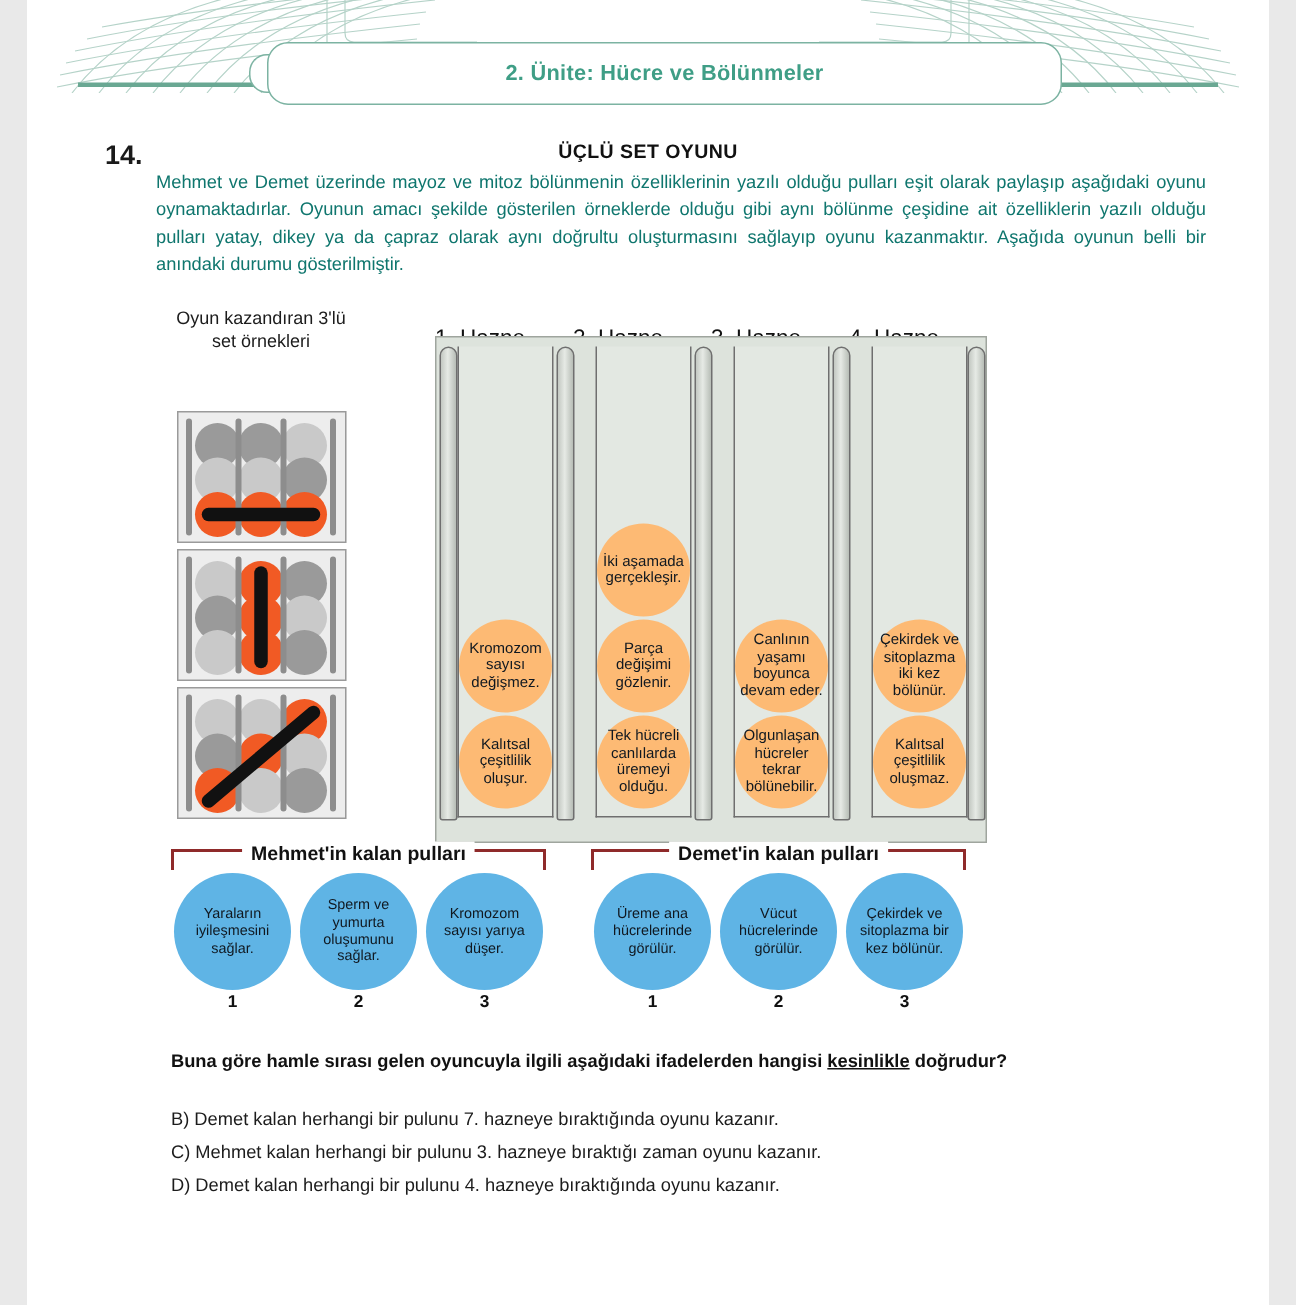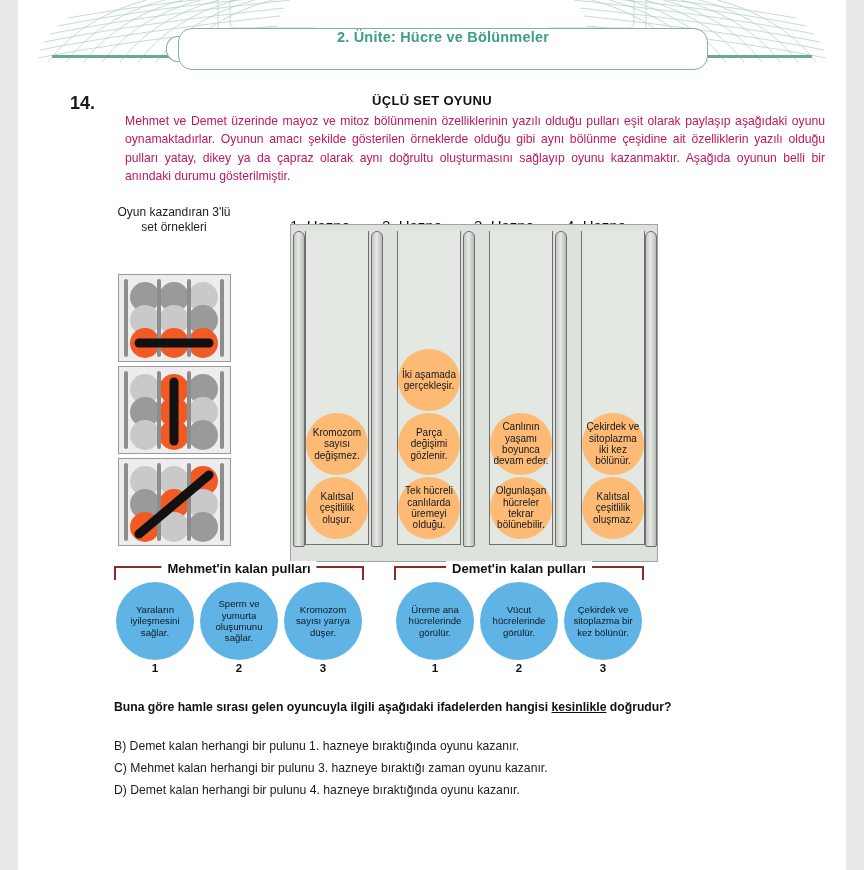--- a/index.html
+++ b/index.html
@@ -22,36 +22,36 @@
   .band{
     position:absolute;top:55px;height:3px;background:#6aa893;
   }
   .band.left{left:34px;width:200px;}
   .band.right{right:34px;width:200px;}
 
   
   .banner{
     position:absolute;left:160px;top:28px;width:528px;height:40px;
     border:1.6px solid #7cb3a2;border-radius:14px;background:#fff;
-    display:flex;align-items:flex-start;justify-content:center;
+    display:flex;align-items:center;justify-content:center;
   }
   .banner-text{
     color:#3f9e86;font-size:14.5px;font-weight:bold;letter-spacing:.2px;
   }
   .notch{position:absolute;top:36px;width:26px;height:24px;border:1.6px solid #7cb3a2;background:#fff;}
   .notch.l{left:148px;border-right:none;border-radius:12px 0 0 12px;}
   .notch.r{right:140px;border-left:none;border-radius:0 12px 12px 0;}
 
   
   .qnum{position:absolute;left:52px;top:93px;font-size:18px;font-weight:bold;color:#1a1a1a;}
   .qtitle{position:absolute;left:0;right:0;top:93px;text-align:center;
           font-size:13px;font-weight:bold;color:#111;letter-spacing:.3px;}
   .qbody{
     position:absolute;left:86px;top:112px;width:700px;
-    font-size:12.2px;line-height:18.4px;color:#be185d;text-align:justify;margin-left:21px;
+    font-size:12.2px;line-height:18.4px;color:#0f766e;text-align:justify;
   }
 
   
   .ex-caption{
     position:absolute;left:96px;top:205px;width:120px;text-align:center;
     font-size:12px;line-height:15px;color:#1c1c1c;
   }
   .ex-stack{position:absolute;left:100px;top:274px;width:115px;}
   .ex-box{
     position:relative;width:113px;height:88px;margin-bottom:4px;
@@ -337,18 +337,18 @@
       <div class="pul-num" style="left:86px">2</div>
       <div class="pul-num" style="left:170px">3</div>
     </div>
   </div>
 
   <div class="prompt">
     <span>Buna göre hamle sırası gelen oyuncuyla ilgili aşağıdaki ifadelerden hangisi </span><u>kesinlikle</u><span> doğrudur?</span>
   </div>
 
   <div class="options">
-    <div class="option">B) Demet kalan herhangi bir pulunu 1. hazneye bıraktığında oyunu kazanır.</div>
+    <div class="option">B) Demet kalan herhangi bir pulunu 7. hazneye bıraktığında oyunu kazanır.</div>
     <div class="option">C) Mehmet kalan herhangi bir pulunu 3. hazneye bıraktığı zaman oyunu kazanır.</div>
     <div class="option">D) Demet kalan herhangi bir pulunu 4. hazneye bıraktığında oyunu kazanır.</div>
   </div>
 
 </div>
 
 </body></html>

